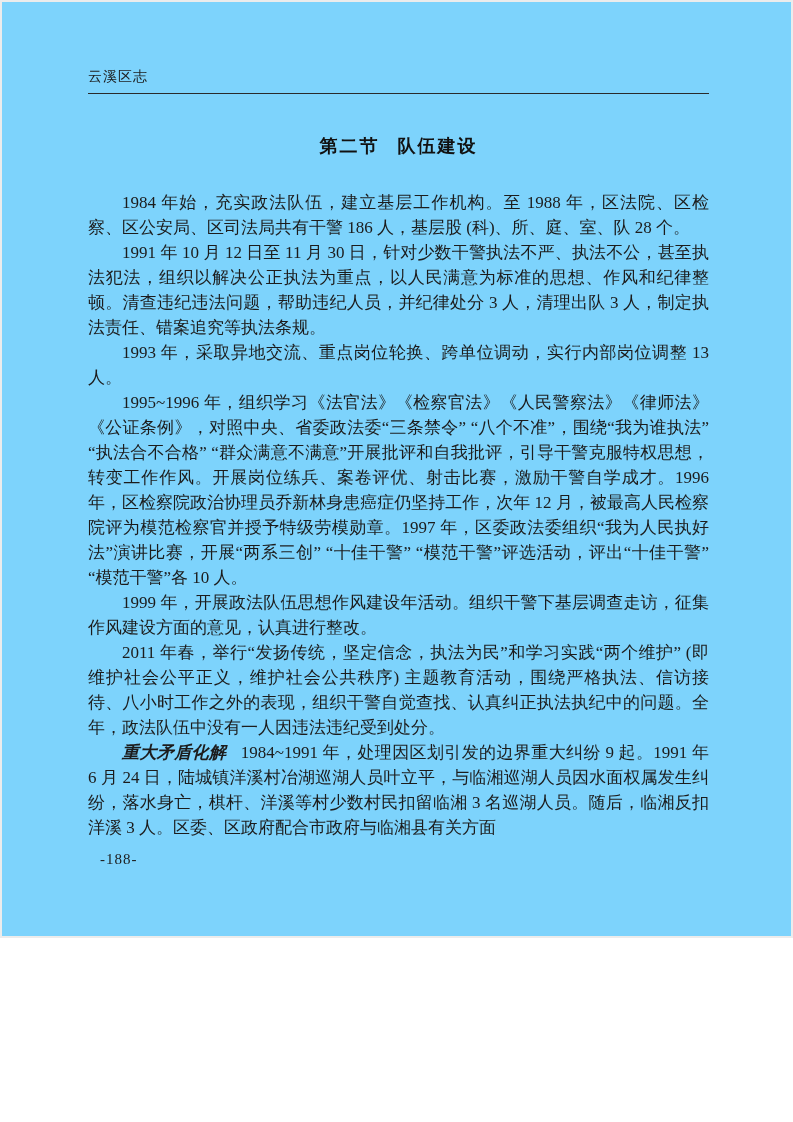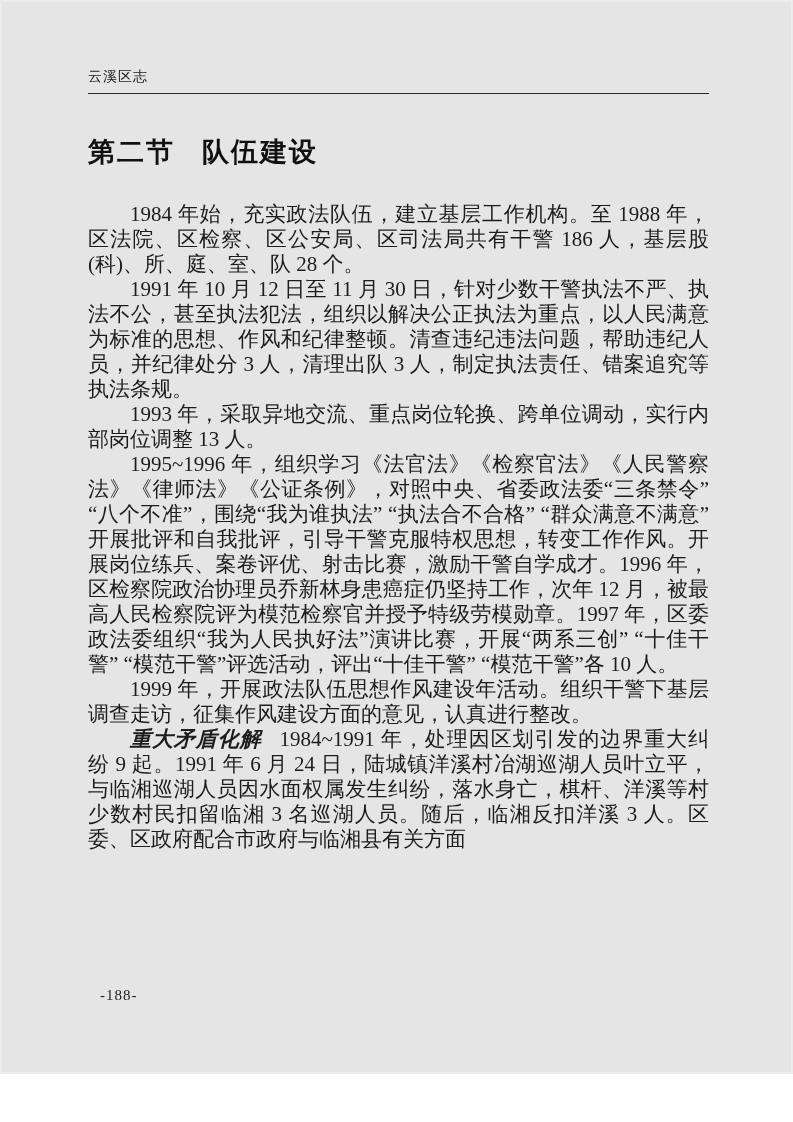--- a/index.html
+++ b/index.html
@@ -1,57 +1,58 @@
 <!DOCTYPE html>
 <html lang="zh"><head>
 <meta charset="utf-8">
 <style>
   html, body { margin: 0; padding: 0; background: #ffffff; }
   .page {
     position: relative;
     width: 793px;
-    height: 1074px;
+    height: 938px;
     margin: 0 auto;
-    background: #e5e5e5;
+    background: #7dd3fc;
     box-shadow: inset 0 0 0 2px #ececec;
     font-family: "Liberation Serif", "DejaVu Serif", serif;
     color: #1c1c1c;
     overflow: hidden;
     box-sizing: border-box;
   }
   .page-inner {
     padding: 68px 84px 0 88px;
   }
   .running-header-row {
     font-size: 14px;
     letter-spacing: 1px;
     padding-bottom: 7px;
   }
   .header-rule {
     height: 0;
     border-bottom: 1.5px solid #2a2a2a;
     margin: 0;
   }
   .section-title {
+    text-align: center;
     font-family: "Liberation Sans", "DejaVu Sans", sans-serif;
     font-weight: bold;
-    font-size: 27px;
+    font-size: 18px;
     letter-spacing: 2px;
     margin: 40px 0 32px 0;
     color: #111;
   }
   .section-title .title-gap {
     display: inline-block;
     width: 1em;
   }
   .section-title.second {
     margin: 22px 0 28px 0;
   }
   .body-para {
-    font-size: 21px;
+    font-size: 17px;
     line-height: 25px;
     text-align: justify;
     text-indent: 2em;
     margin: 0;
     color: #1c1c1c;
   }
   .lead {
     font-weight: bold;
     font-style: italic;
     margin-right: 0.85em;
@@ -78,20 +79,21 @@
 
     <h2 class="section-title">
       <span>第二节</span><span class="title-gap"></span><span>队伍建设</span>
     </h2>
 
     <p class="body-para">1984 年始，充实政法队伍，建立基层工作机构。至 1988 年，区法院、区检察、区公安局、区司法局共有干警 186 人，基层股 (科)、所、庭、室、队 28 个。</p>
     <p class="body-para">1991 年 10 月 12 日至 11 月 30 日，针对少数干警执法不严、执法不公，甚至执法犯法，组织以解决公正执法为重点，以人民满意为标准的思想、作风和纪律整顿。清查违纪违法问题，帮助违纪人员，并纪律处分 3 人，清理出队 3 人，制定执法责任、错案追究等执法条规。</p>
     <p class="body-para">1993 年，采取异地交流、重点岗位轮换、跨单位调动，实行内部岗位调整 13 人。</p>
     <p class="body-para">1995~1996 年，组织学习《法官法》《检察官法》《人民警察法》《律师法》《公证条例》，对照中央、省委政法委“三条禁令” “八个不准”，围绕“我为谁执法” “执法合不合格” “群众满意不满意”开展批评和自我批评，引导干警克服特权思想，转变工作作风。开展岗位练兵、案卷评优、射击比赛，激励干警自学成才。1996 年，区检察院政治协理员乔新林身患癌症仍坚持工作，次年 12 月，被最高人民检察院评为模范检察官并授予特级劳模勋章。1997 年，区委政法委组织“我为人民执好法”演讲比赛，开展“两系三创” “十佳干警” “模范干警”评选活动，评出“十佳干警” “模范干警”各 10 人。</p>
     <p class="body-para">1999 年，开展政法队伍思想作风建设年活动。组织干警下基层调查走访，征集作风建设方面的意见，认真进行整改。</p>
+    <p class="body-para">2011 年春，举行“发扬传统，坚定信念，执法为民”和学习实践“两个维护” (即维护社会公平正义，维护社会公共秩序) 主题教育活动，围绕严格执法、信访接待、八小时工作之外的表现，组织干警自觉查找、认真纠正执法执纪中的问题。全年，政法队伍中没有一人因违法违纪受到处分。</p>
 
 
     <p class="body-para">
       <span class="lead">重大矛盾化解</span><span>1984~1991 年，处理因区划引发的边界重大纠纷 9 起。1991 年 6 月 24 日，陆城镇洋溪村冶湖巡湖人员叶立平，与临湘巡湖人员因水面权属发生纠纷，落水身亡，棋杆、洋溪等村少数村民扣留临湘 3 名巡湖人员。随后，临湘反扣洋溪 3 人。区委、区政府配合市政府与临湘县有关方面</span>
     </p>
 
   </div>
 
   <div class="page-number">-188-</div>
 </div>

